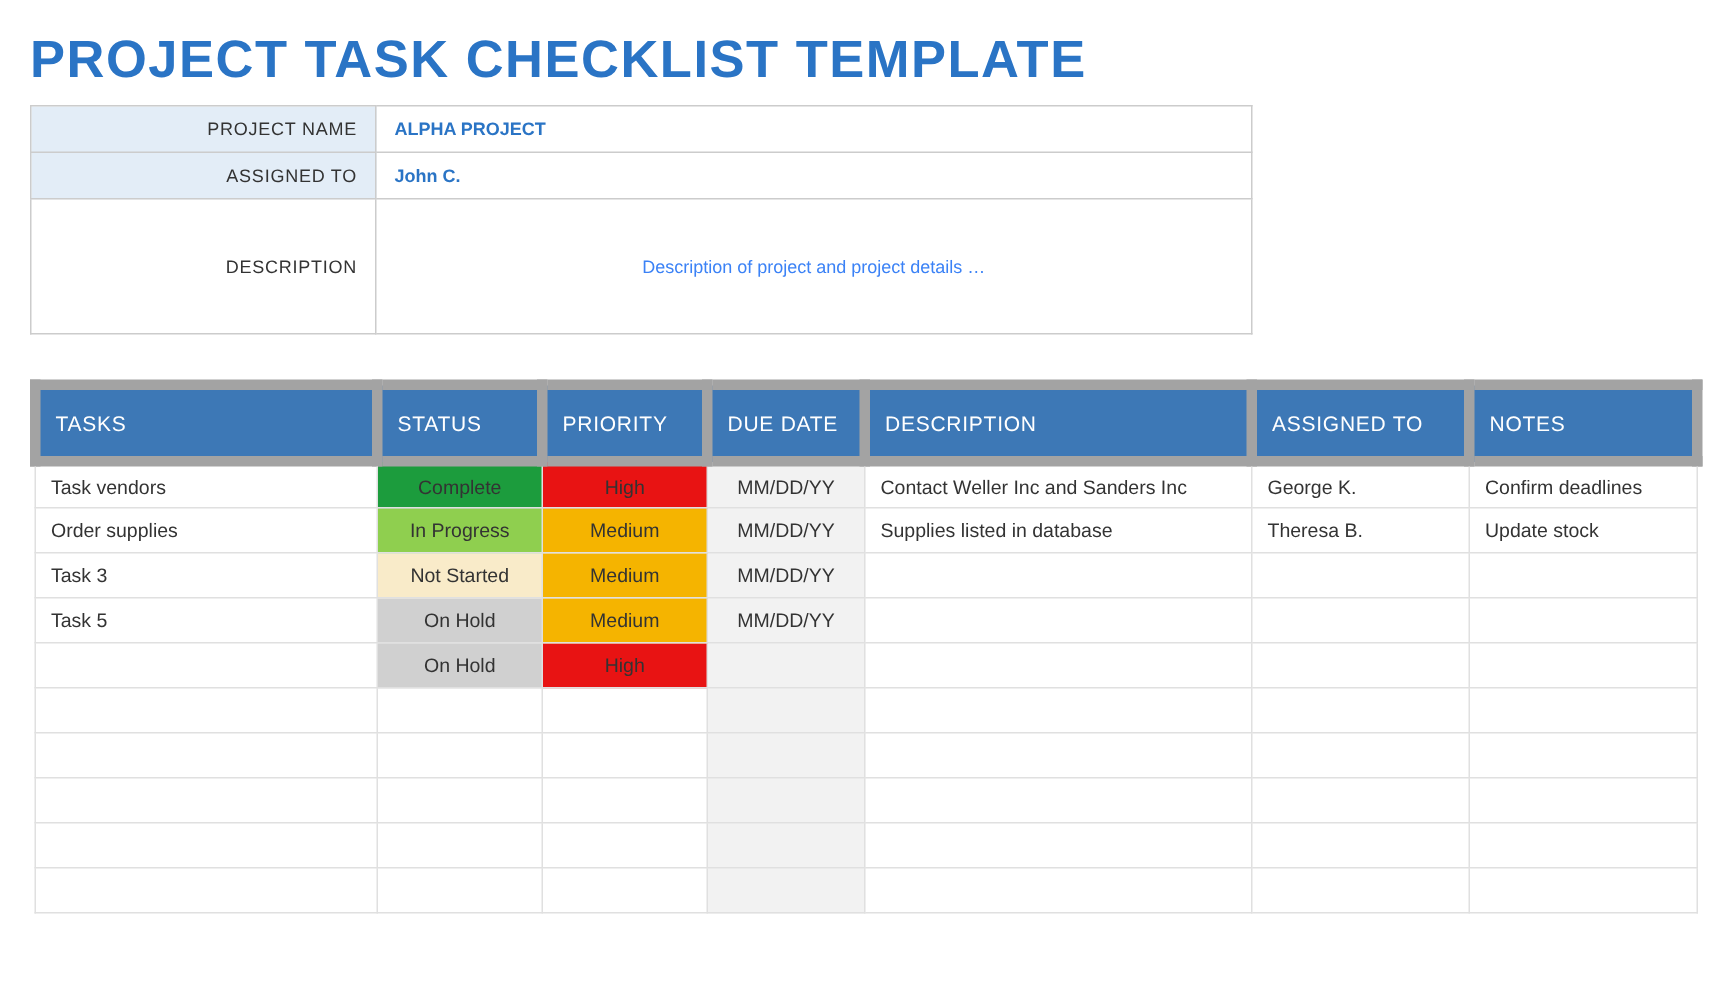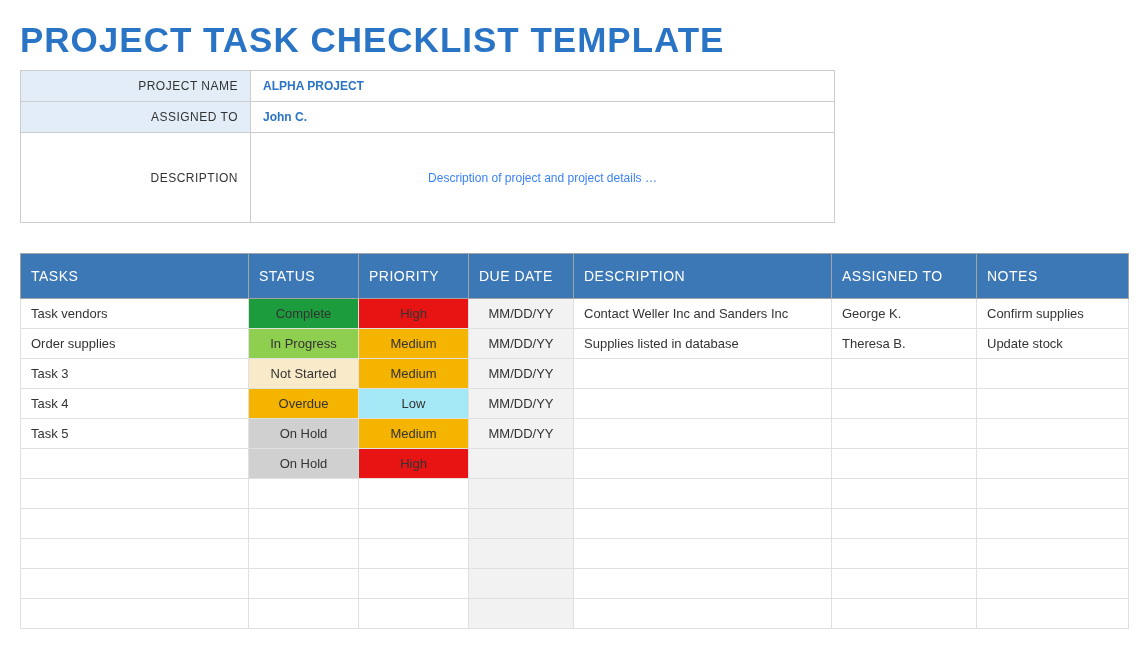--- a/index.html
+++ b/index.html
@@ -64,21 +64,21 @@
   .tasks-table col.assigned { width: 145px; }
   .tasks-table col.notes    { width: 152px; }
   .tasks-table th {
     background: #3d78b6;
     color: #fff;
     font-weight: 400;
     font-size: 14px;
     text-align: left;
     padding: 14px 10px;
     letter-spacing: 0.5px;
-    border: 1px solid #a3a3a3;
+    border: 7px solid #a3a3a3;
   }
   .tasks-table td {
     border: 1px solid #e0e0e0;
     padding: 6px 10px;
     font-size: 13px;
     color: #333;
     height: 30px;
     background: #fff;
   }
   .status-cell, .priority-cell { text-align:center; }
@@ -136,50 +136,41 @@
     </tr>
   </thead>
   <tbody id="tasks-body">
       <tr>
         <td>Task vendors</td>
         <td class="status-cell status-Complete">Complete</td>
         <td class="priority-cell priority-High">High</td>
         <td class="due-cell">MM/DD/YY</td>
         <td>Contact Weller Inc and Sanders Inc</td>
         <td>George K.</td>
-        <td>Confirm supplies</td>
+        <td>Confirm deadlines</td>
       </tr>
       <tr>
         <td>Order supplies</td>
         <td class="status-cell status-InProgress">In Progress</td>
         <td class="priority-cell priority-Medium">Medium</td>
         <td class="due-cell">MM/DD/YY</td>
         <td>Supplies listed in database</td>
         <td>Theresa B.</td>
         <td>Update stock</td>
       </tr>
       <tr>
         <td>Task 3</td>
         <td class="status-cell status-NotStarted">Not Started</td>
         <td class="priority-cell priority-Medium">Medium</td>
         <td class="due-cell">MM/DD/YY</td>
         <td></td>
         <td></td>
         <td></td>
       </tr>
       <tr>
-        <td>Task 4</td>
-        <td class="status-cell status-Overdue">Overdue</td>
-        <td class="priority-cell priority-Low">Low</td>
-        <td class="due-cell">MM/DD/YY</td>
-        <td></td>
-        <td></td>
-        <td></td>
-      </tr>
-      <tr>
         <td>Task 5</td>
         <td class="status-cell status-OnHold">On Hold</td>
         <td class="priority-cell priority-Medium">Medium</td>
         <td class="due-cell">MM/DD/YY</td>
         <td></td>
         <td></td>
         <td></td>
       </tr>
       <tr>
         <td></td>

